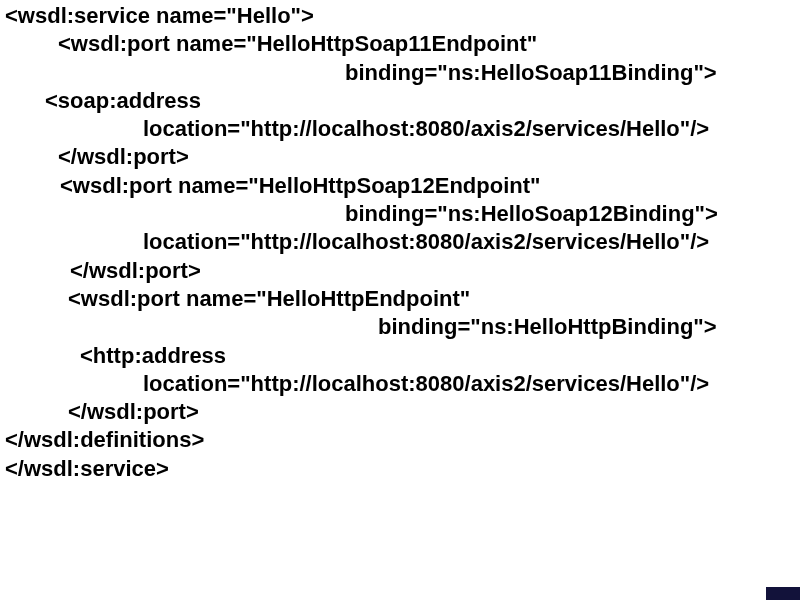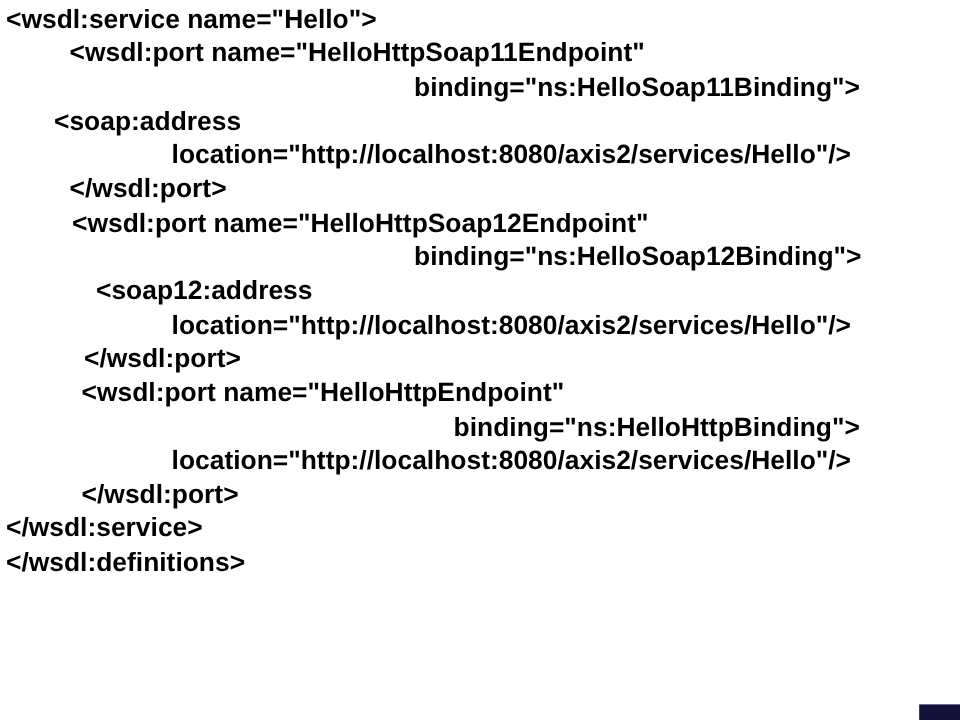--- a/index.html
+++ b/index.html
@@ -46,24 +46,24 @@
 <div class="slide" style="background: rgb(255, 255, 255);">
   <div class="code-block" style="color: rgb(0, 0, 0);">
       <div class="code-line" style="padding-left: 5px;">&lt;wsdl:service name="Hello"&gt;</div>
       <div class="code-line" style="padding-left: 58px;">&lt;wsdl:port name="HelloHttpSoap11Endpoint"</div>
       <div class="code-line" style="padding-left: 345px;">binding="ns:HelloSoap11Binding"&gt;</div>
       <div class="code-line" style="padding-left: 45px;">&lt;soap:address</div>
       <div class="code-line" style="padding-left: 143px;">location="http://localhost:8080/axis2/services/Hello"/&gt;</div>
       <div class="code-line" style="padding-left: 58px;">&lt;/wsdl:port&gt;</div>
       <div class="code-line" style="padding-left: 60px;">&lt;wsdl:port name="HelloHttpSoap12Endpoint"</div>
       <div class="code-line" style="padding-left: 345px;">binding="ns:HelloSoap12Binding"&gt;</div>
-      <div class="code-line" style="padding-left: 80px;">&lt;soap12:address</div>
       <div class="code-line" style="padding-left: 143px;">location="http://localhost:8080/axis2/services/Hello"/&gt;</div>
       <div class="code-line" style="padding-left: 70px;">&lt;/wsdl:port&gt;</div>
       <div class="code-line" style="padding-left: 68px;">&lt;wsdl:port name="HelloHttpEndpoint"</div>
       <div class="code-line" style="padding-left: 378px;">binding="ns:HelloHttpBinding"&gt;</div>
+      <div class="code-line" style="padding-left: 80px;">&lt;http:address</div>
       <div class="code-line" style="padding-left: 143px;">location="http://localhost:8080/axis2/services/Hello"/&gt;</div>
       <div class="code-line" style="padding-left: 68px;">&lt;/wsdl:port&gt;</div>
+      <div class="code-line" style="padding-left: 5px;">&lt;/wsdl:definitions&gt;</div>
       <div class="code-line" style="padding-left: 5px;">&lt;/wsdl:service&gt;</div>
-      <div class="code-line" style="padding-left: 5px;">&lt;/wsdl:definitions&gt;</div>
     </div>
   <div class="corner-mark" title="wsdl-xml" style="background: rgb(18, 18, 58);"></div>
 </div>
 
 </body></html>

